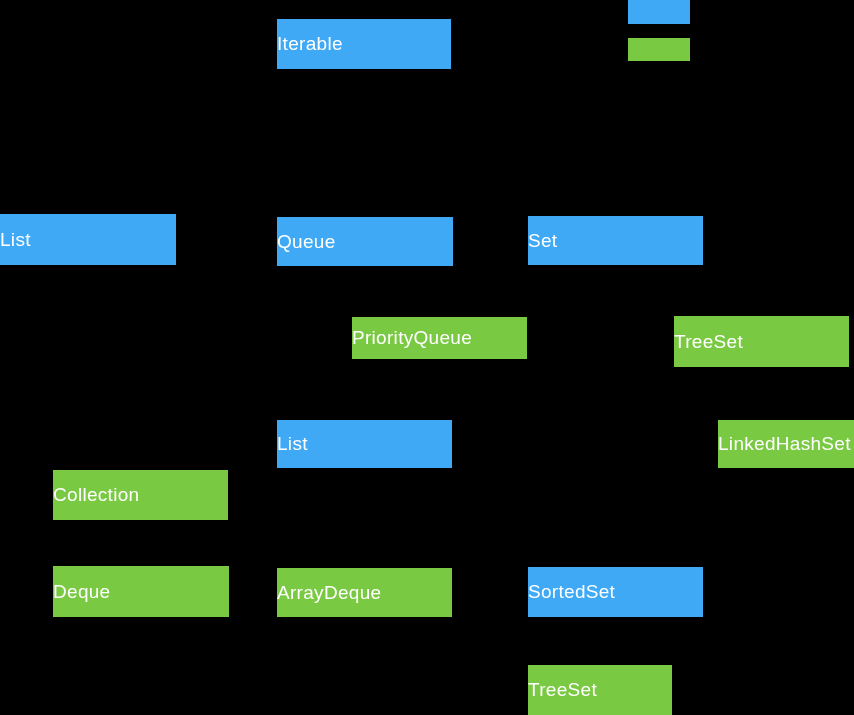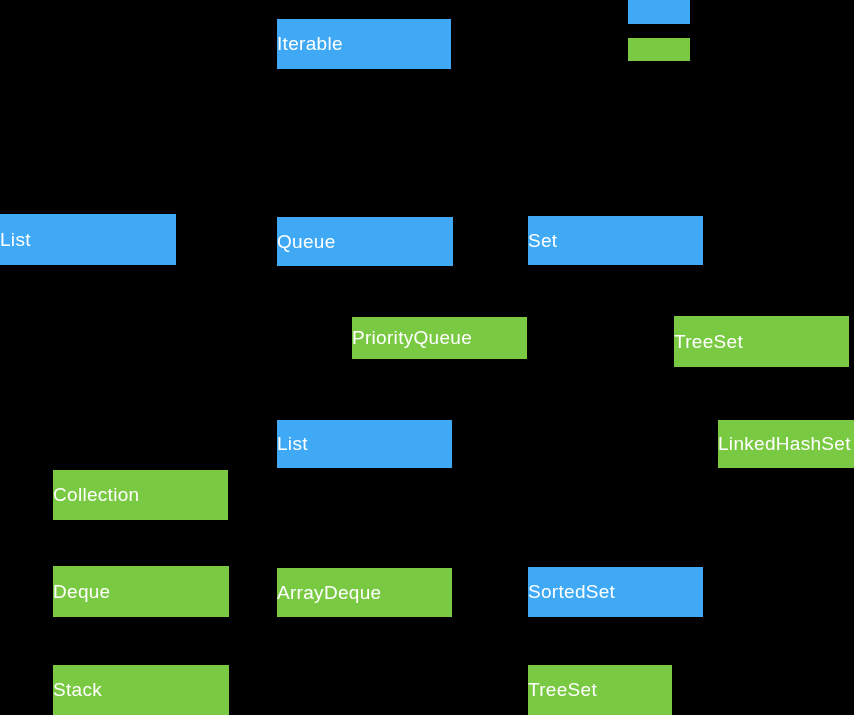--- a/index.html
+++ b/index.html
@@ -88,21 +88,18 @@
   </div>
 
   <div class="node class" style="left:277px; top:568px; width:175px; height:49px">
     <span class="node-label">ArrayDeque</span>
   </div>
 
   <div class="node interface" style="left:528px; top:567px; width:175px; height:50px">
     <span class="node-label">SortedSet</span>
   </div>
 
-  <div class="node class" style="left:53px;  top:665px; width:176px; height:50px">
-    <span class="node-label">Stack</span>
-  </div>
 
   <div class="node class" style="left:528px; top:665px; width:144px; height:50px">
     <span class="node-label">TreeSet</span>
   </div>
 
 </div>
 
 </body></html>

